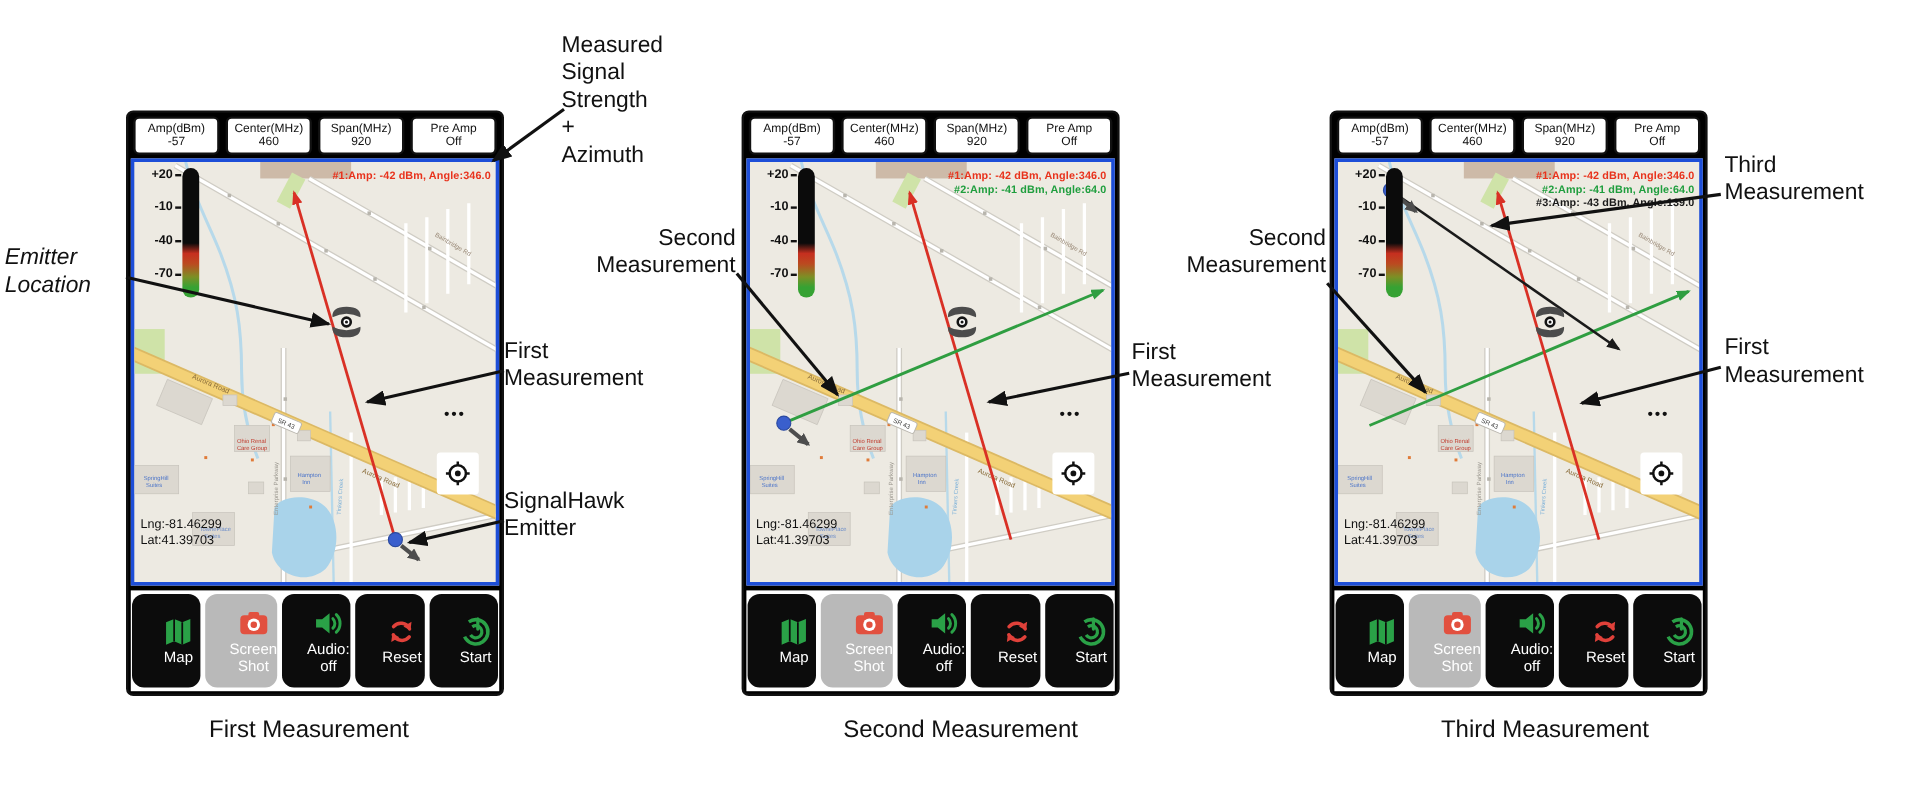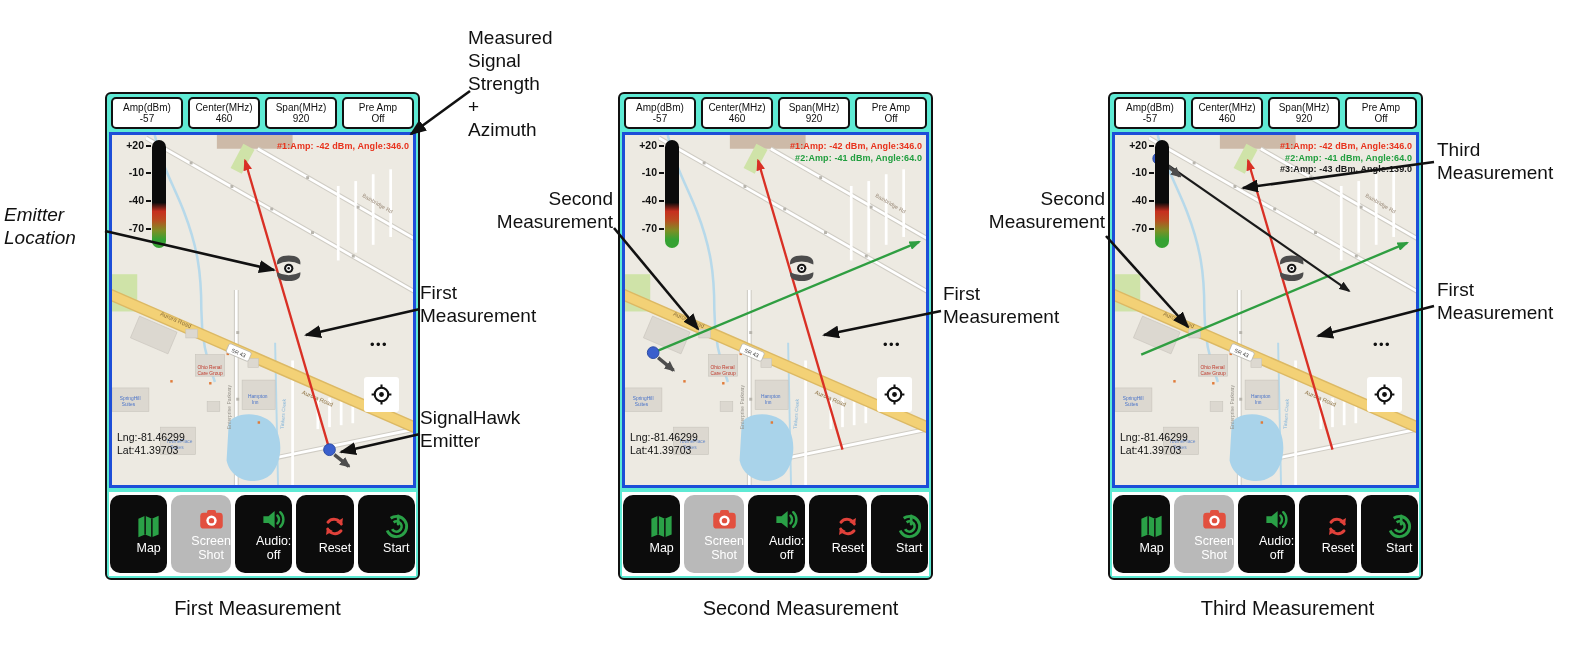--- a/index.html
+++ b/index.html
@@ -2,21 +2,21 @@
 <html><head>
 <meta charset="utf-8">
 <style>
   html,body{margin:0;padding:0;background:#fff;}
   body{width:1589px;height:658px;font-family:"Liberation Sans",sans-serif;color:#111;}
   .canvas{position:relative;width:1589px;height:658px;overflow:hidden;background:#fff;}
   .pre{white-space:pre-line;}
 
   
   .phone{position:absolute;top:92px;width:315px;height:488px;border:2px solid #111;
-         border-radius:6px;background:#5eead4;box-sizing:border-box;z-index:10;}
+         border-radius:6px;background:#000000;box-sizing:border-box;z-index:10;}
   .phone1{left:105px;} .phone2{left:618px;} .phone3{left:1108px;}
 
   .btnrow{display:flex;gap:5px;padding:3px 4px;height:38px;box-sizing:border-box;}
   .tbtn{flex:1;border:2px solid #111;border-radius:5px;background:#fff;display:flex;
         flex-direction:column;align-items:center;justify-content:center;
         font-size:10px;line-height:11.5px;color:#111;}
 
   .map{position:relative;margin:0 2px;height:356px;border:3px solid #1d4ed8;
        box-sizing:border-box;background:#edeae2;overflow:hidden;}
   .mapbg,.ovl{position:absolute;left:0;top:0;width:100%;height:100%;}
@@ -481,21 +481,21 @@
 <div class="ann pre" style="left:420px;top:281px;">First
 Measurement</div>
 <div class="ann pre" style="left:420px;top:406px;">SignalHawk
 Emitter</div>
 <div class="ann pre ann-right" style="left:448px;top:187px;width:165px;">Second
 Measurement</div>
 <div class="ann pre" style="left:943px;top:282px;">First
 Measurement</div>
 <div class="ann pre ann-right" style="left:940px;top:187px;width:165px;">Second
 Measurement</div>
-<div class="ann pre" style="left:1437px;top:138px;">Third
+<div class="ann pre" style="left:1437px;top:126px;">Third
 Measurement</div>
 <div class="ann pre" style="left:1437px;top:278px;">First
 Measurement</div>
 
 <div class="caption cap1">First Measurement</div>
 <div class="caption cap2">Second Measurement</div>
 <div class="caption cap3">Third Measurement</div>
 
 </div>
 

